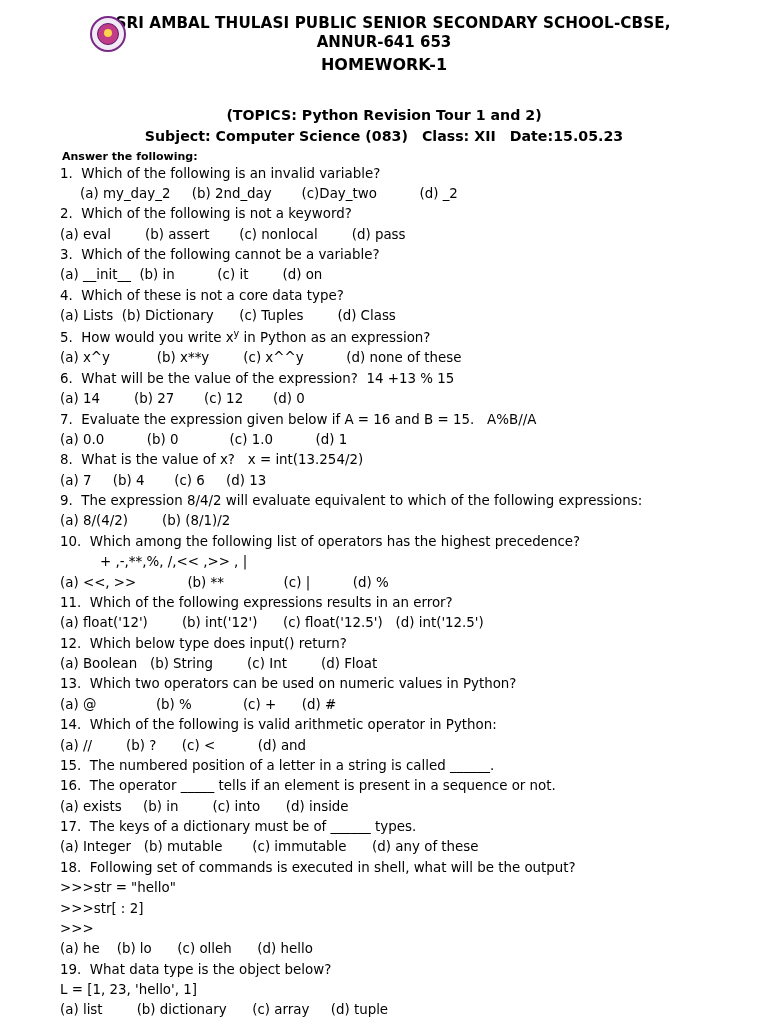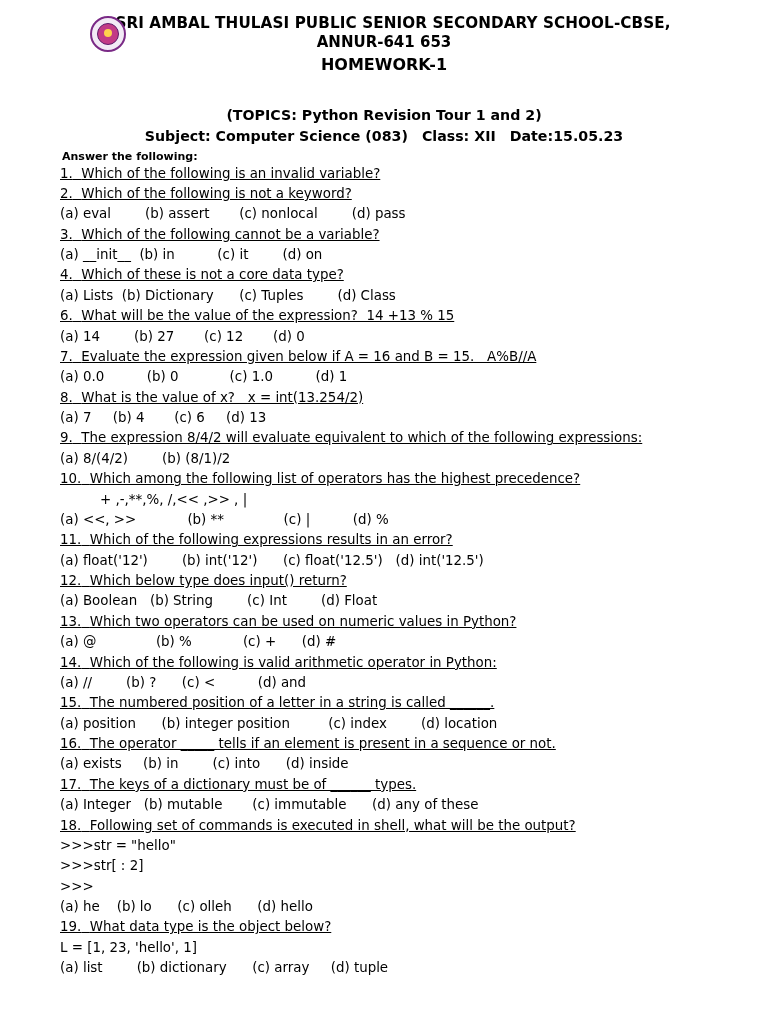--- a/index.html
+++ b/index.html
@@ -104,21 +104,20 @@
     padding: 0;
   }
   .qline {
     line-height: 1.52;
     font-size: 13.4px;
     white-space: pre-wrap;
   }
   .qtext {
     padding-left: 58px;
     text-indent: -20px;
-    text-decoration: underline;
   }
   .opts {
     padding-left: 38px;
     line-height: 1.52;
     font-size: 13.4px;
     white-space: pre-wrap;
   }
   .opts.indented {
     padding-left: 58px;
   }
@@ -149,32 +148,37 @@
     <div class="subjline">
       <span>Subject: Computer Science (083)</span><span class="sp"></span><span>Class: XII</span><span class="sp"></span><span>Date:15.05.23</span>
     </div>
   </div>
 
   <div class="answer-follow">Answer the following:</div>
 
   <div class="qlist">
       <div class="q">
         <div class="qline qtext"><span>1.</span>  <span>Which of the following is an invalid variable?</span></div>
+        <div class="opts indented">(a) my_day_2     (b) 2nd_day       (c)Day_two          (d) _2</div>
       </div>
       <div class="q">
         <div class="qline qtext"><span>2.</span>  <span>Which of the following is not a keyword?</span></div>
         <div class="opts">(a) eval        (b) assert       (c) nonlocal        (d) pass</div>
       </div>
       <div class="q">
         <div class="qline qtext"><span>3.</span>  <span>Which of the following cannot be a variable?</span></div>
         <div class="opts">(a) __init__  (b) in          (c) it        (d) on</div>
       </div>
       <div class="q">
         <div class="qline qtext"><span>4.</span>  <span>Which of these is not a core data type?</span></div>
         <div class="opts">(a) Lists  (b) Dictionary      (c) Tuples        (d) Class</div>
+      </div>
+      <div class="q">
+        <div class="qline qtext"><span>5.</span>  <span>How would you write <span>x</span><sup>y</sup> in Python as an expression?</span></div>
+        <div class="opts">(a) x^y           (b) x**y        (c) x^^y          (d) none of these</div>
       </div>
       <div class="q">
         <div class="qline qtext"><span>6.</span>  <span>What will be the value of the expression?  14 +13 % 15</span></div>
         <div class="opts">(a) 14        (b) 27       (c) 12       (d) 0</div>
       </div>
       <div class="q">
         <div class="qline qtext"><span>7.</span>  <span>Evaluate the expression given below if A = 16 and B = 15.   A%B//A</span></div>
         <div class="opts">(a) 0.0          (b) 0            (c) 1.0          (d) 1</div>
       </div>
       <div class="q">
@@ -201,21 +205,20 @@
       <div class="q">
         <div class="qline qtext"><span>13.</span>  <span>Which two operators can be used on numeric values in Python?</span></div>
         <div class="opts">(a) @              (b) %            (c) +      (d) #</div>
       </div>
       <div class="q">
         <div class="qline qtext"><span>14.</span>  <span>Which of the following is valid arithmetic operator in Python:</span></div>
         <div class="opts">(a) //        (b) ?      (c) &lt;          (d) and</div>
       </div>
       <div class="q">
         <div class="qline qtext"><span>15.</span>  <span>The numbered position of a letter in a string is called ______.</span></div>
-        <div class="opts">(a) position      (b) integer position         (c) index        (d) location</div>
       </div>
       <div class="q">
         <div class="qline qtext"><span>16.</span>  <span>The operator _____ tells if an element is present in a sequence or not.</span></div>
         <div class="opts">(a) exists     (b) in        (c) into      (d) inside</div>
       </div>
       <div class="q">
         <div class="qline qtext"><span>17.</span>  <span>The keys of a dictionary must be of ______ types.</span></div>
         <div class="opts">(a) Integer   (b) mutable       (c) immutable      (d) any of these</div>
       </div>
       <div class="q">

